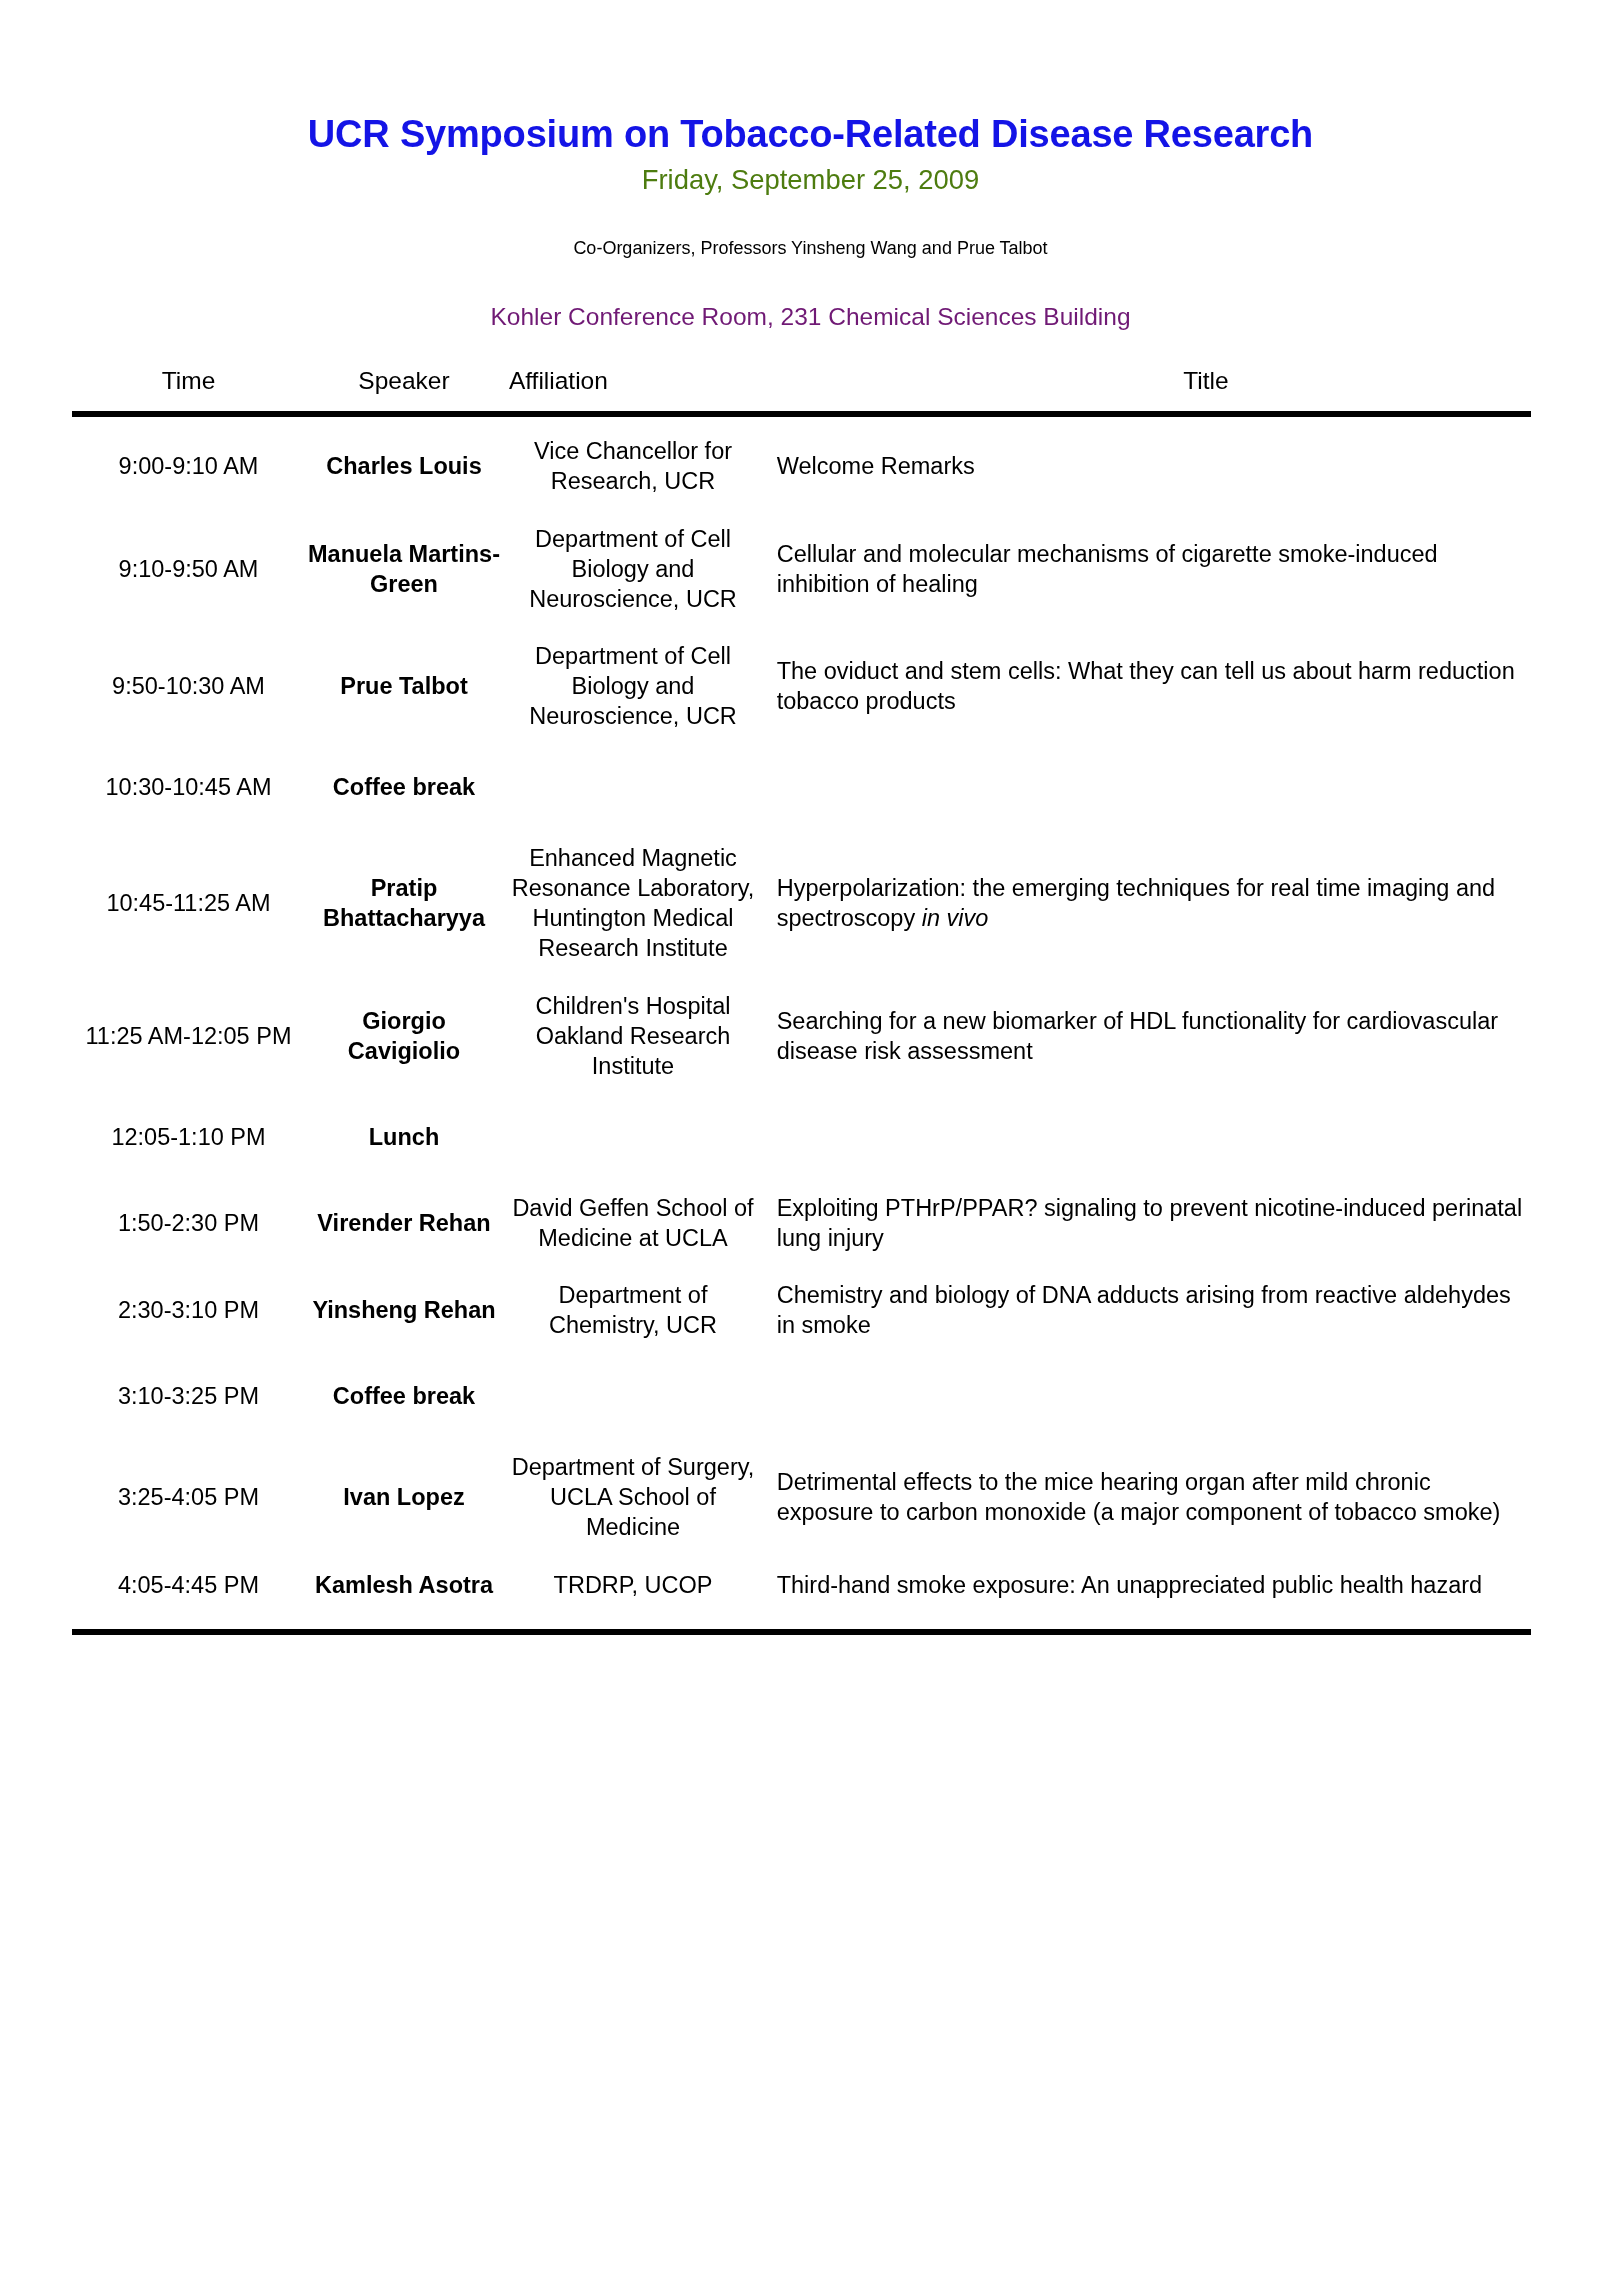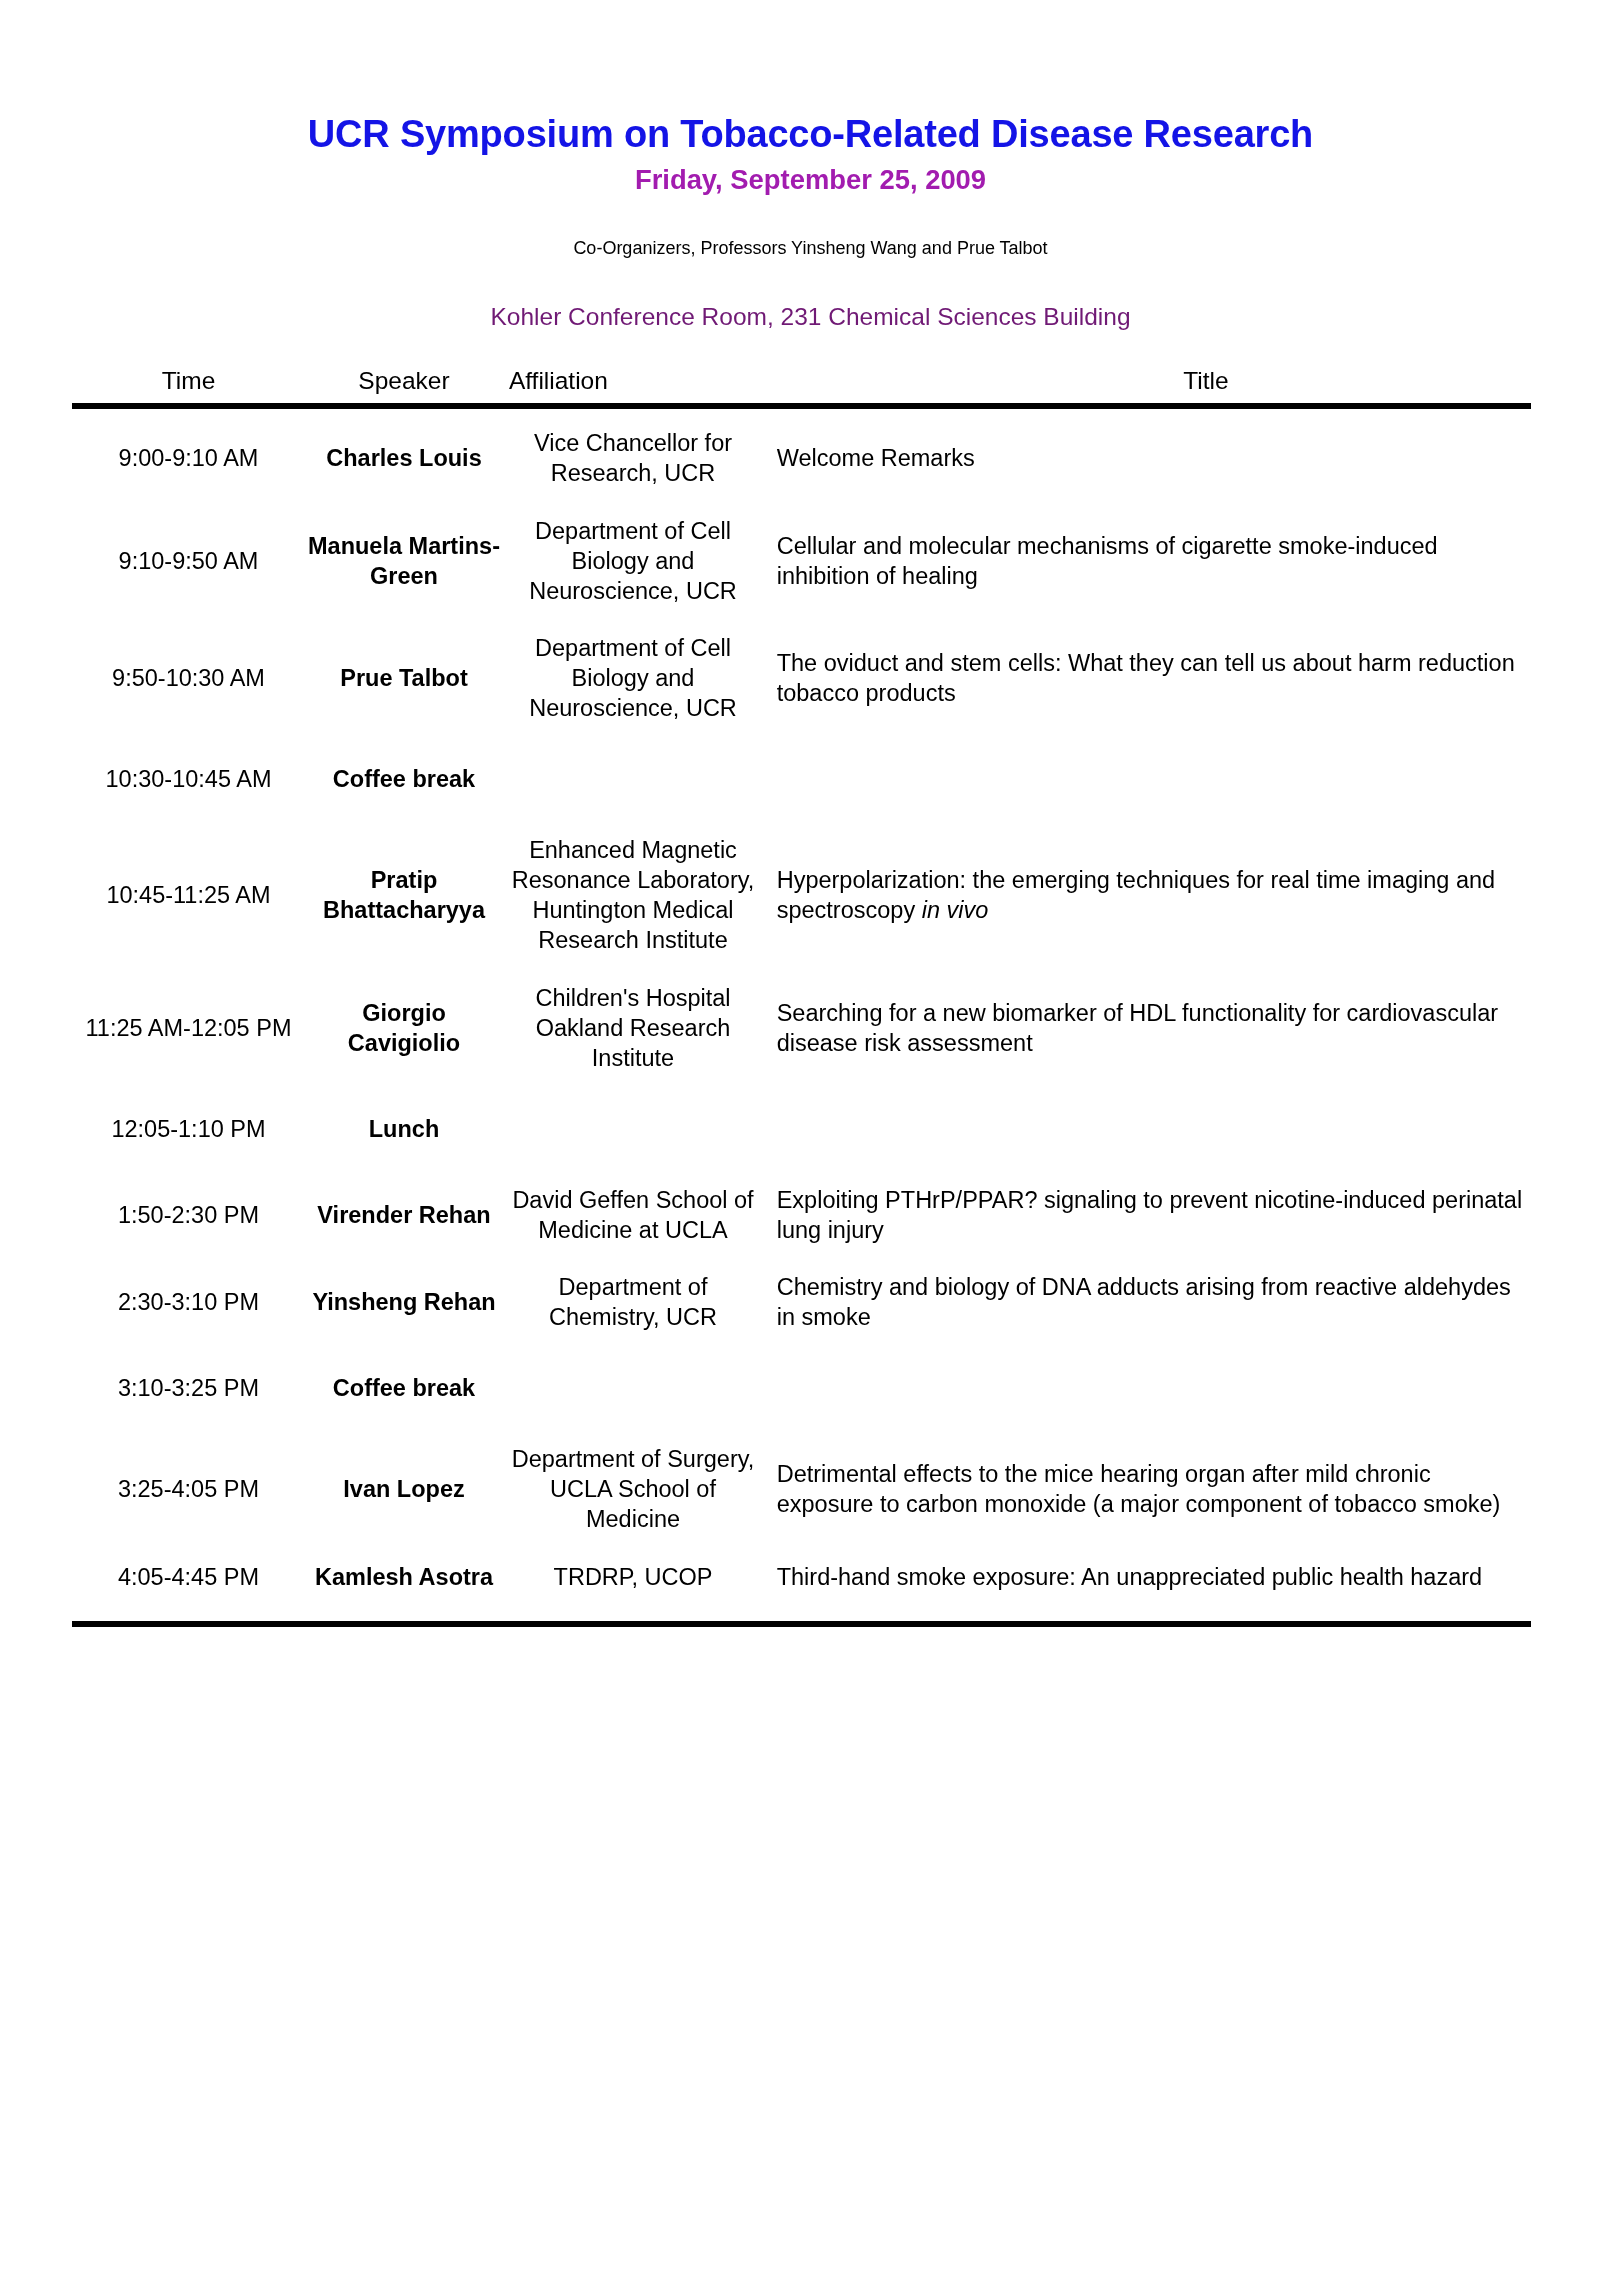--- a/index.html
+++ b/index.html
@@ -29,22 +29,22 @@
   }
   .doc-title {
     color: #1414e6;
     font-weight: bold;
     font-size: 38px;
     line-height: 45px;
     letter-spacing: -0.2px;
     margin: 0;
   }
   .doc-date {
-    color: #a21caf;
-    font-weight: bold;
+    color: #4d7c0f;
+    font-weight: normal;
     font-size: 27.4px;
     line-height: 33px;
     margin: 5.9px 0 0 0;
   }
   .doc-organizers {
     color: #000000;
     font-weight: normal;
     font-size: 18px;
     line-height: 31px;
     margin: 37px 0 0 0;
@@ -69,21 +69,21 @@
   }
   table.schedule col.c-time  { width: 233px; }
   table.schedule col.c-spk   { width: 198px; }
   table.schedule col.c-aff   { width: 260px; }
   table.schedule col.c-title { width: 768px; }
 
   thead th {
     font-weight: normal;
     font-size: 24.5px;
     line-height: 29px;
-    padding: 0 0 8px 0;
+    padding: 0 0 16px 0;
     vertical-align: bottom;
   }
   th.h-time  { text-align: center; }
   th.h-spk   { text-align: center; }
   th.h-aff   { text-align: left; padding-left: 5.9px; }
   th.h-title { text-align: center; padding-left: 118px; }
 
   thead tr.rule-row td {
     padding: 0;
     height: 5.9px;

